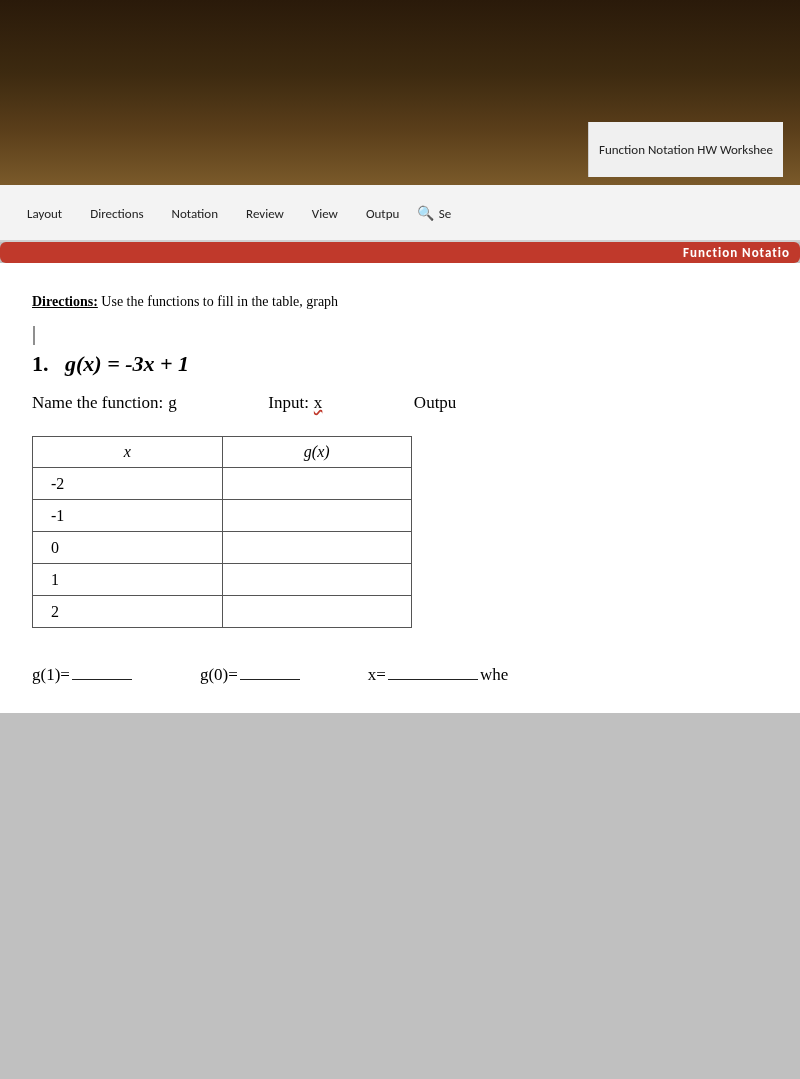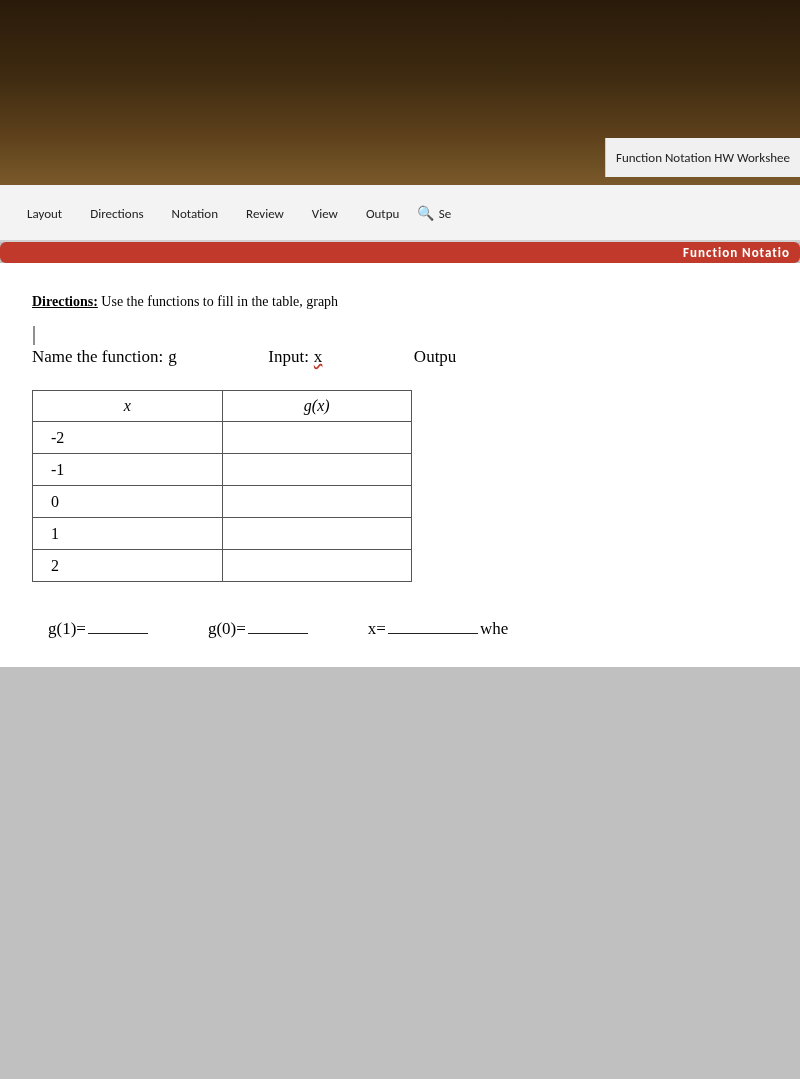--- a/index.html
+++ b/index.html
@@ -17,24 +17,24 @@
     .top-dark-bar {
       width: 100%;
       height: 185px;
       background: linear-gradient(180deg, #2a1a0a 0%, #3d2a10 40%, #5a3e1a 70%, #7a5a2a 100%);
       position: relative;
     }
 
     
     .title-bar {
       position: absolute;
-      right: 0;
+      right: 17px;
       bottom: 8px;
       background: #f0f0f0;
-      padding: 12px 10px;
+      padding: 20px 10px;
       font-size: 13px;
       font-family: Calibri, Arial, sans-serif;
       color: #222;
       border-left: 1px solid #ccc;
     }
 
     
     .ribbon {
       width: 100%;
       background: #f3f3f3;
@@ -180,25 +180,24 @@
     }
 
     .func-table td {
       height: 32px;
     }
 
     
     .bottom-line {
       display: flex;
       align-items: baseline;
-      gap: 0;
+      gap: 8px;
       font-family: 'Times New Roman', Times, serif;
       font-size: 17px;
       margin-top: 10px;
-      margin-left: 16px;
     }
 
     .bottom-item {
       display: inline-flex;
       align-items: baseline;
       gap: 2px;
       margin-right: 60px;
     }
 
     .bottom-item .underline-field {
@@ -239,20 +238,25 @@
 </div>
 
 <div class="doc-area">
 
   <div class="directions-block">
     <span class="directions-label">Directions:</span><span> Use the functions to fill in the table, graph</span><br>
   </div>
 
   <span class="vertical-bar">|</span>
 
+  <div class="problem-number">
+    <span>1.</span>
+    &nbsp;
+    <span class="func">g(x) = -3x + 1</span>
+  </div>
 
   <div class="name-line">
     <span class="name-section">
       <span>Name the function:</span>
       <span class="underline-val wavy">g</span>
     </span>
     <span class="input-section">
       <span>Input:</span>
       <span class="underline-val wavy">x</span>
     </span>

